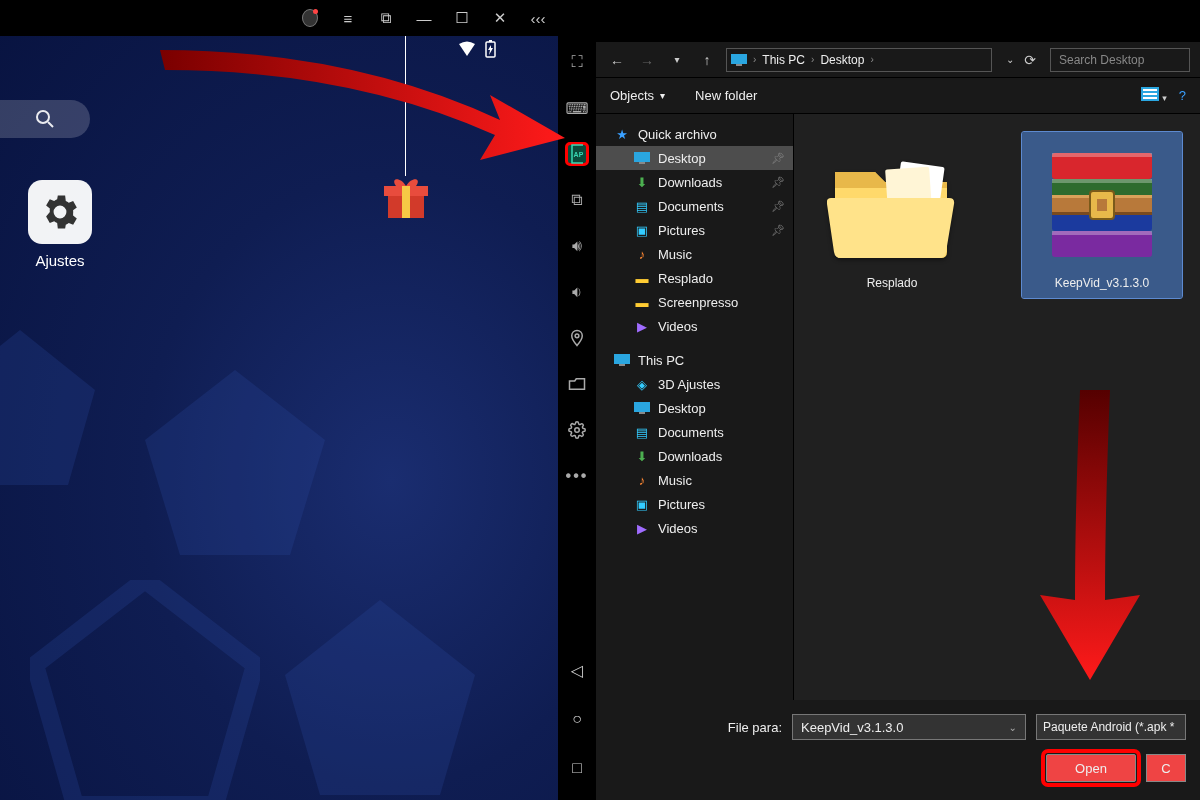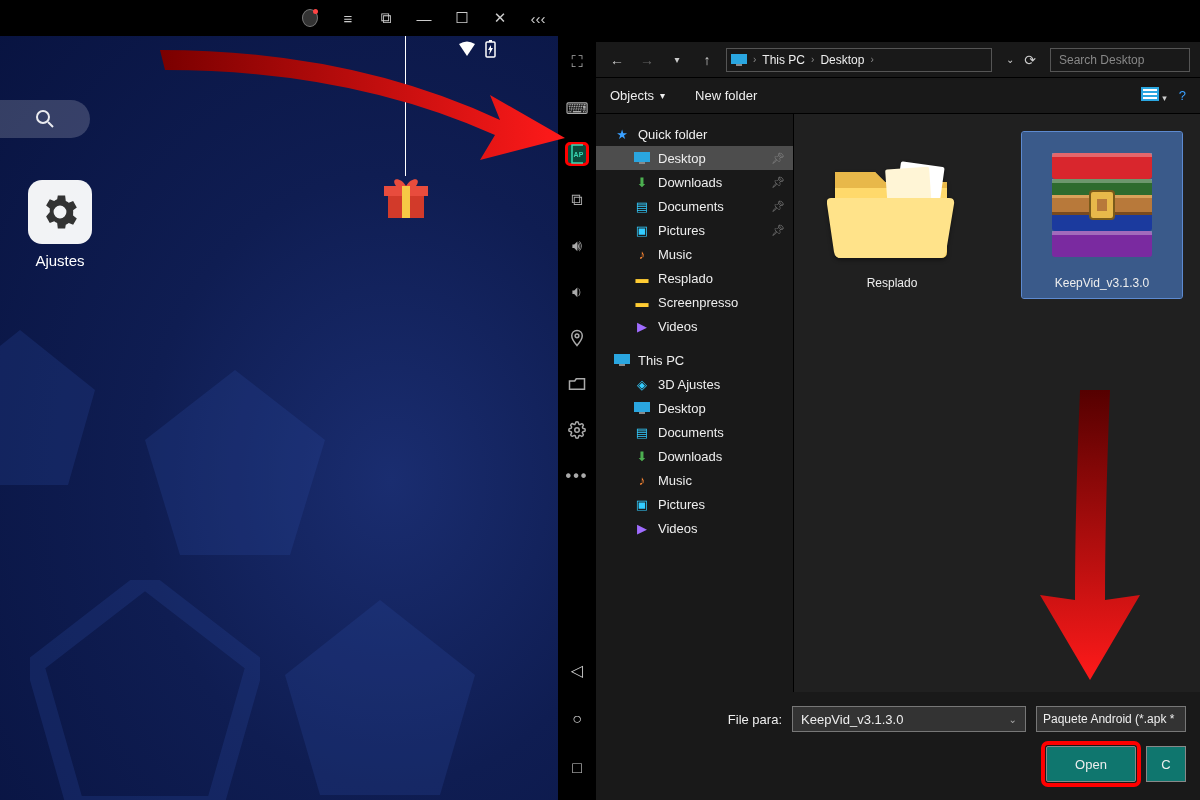--- a/index.html
+++ b/index.html
@@ -124,21 +124,21 @@
 .fname-input {
   flex:1; height:26px; background:#333; border:1px solid #777; color:#eee; font-size:13px; padding:0 8px;
   display:flex; align-items:center; justify-content:space-between;
 }
 .filter-sel {
   width:150px; height:26px; background:#333; border:1px solid #777; color:#eee; font-size:12px; padding:0 6px;
   display:flex; align-items:center; white-space:nowrap; overflow:hidden;text-align:center;
 }
 .btn-row { display:flex; gap:10px; justify-content:flex-end; }
 .dlg-btn {
-  width:90px; height:36px; background:#0f766e; border:1px solid #888; color:#eee; font-size:13px;
+  width:90px; height:28px; background:#ef4444; border:1px solid #888; color:#eee; font-size:13px;
   display:flex; align-items:center; justify-content:center; cursor:pointer;
 }
 .open-highlight { outline: 4px solid #ff0000; outline-offset: 1px; border-radius:2px; }
 
 
 .folder-svg { filter: drop-shadow(0 2px 2px rgba(0,0,0,0.4)); }
 
 
 .tree::-webkit-scrollbar { width:14px; }
 .tree::-webkit-scrollbar-track { background:#191919; }
@@ -320,21 +320,21 @@
             <rect x="2" y="10" width="14" height="2" fill="#fff"></rect>
           </svg>&nbsp;<span style="font-size:9px;color:#ccc">▾</span></span>
       <span style="color:#3aa0ff">?</span>
     </div>
   </div>
 
   <div class="dlg-body">
     <div class="tree">
       <div class="tree-item">
           <span class="t-icon ic-blue">★</span>
-          <span>Quick folder</span>
+          <span>Quick archivo</span>
         </div>
       <div class="tree-item indent selected">
           <span class="t-icon">
             <svg width="16" height="12">
               <rect width="16" height="10" fill="#2aa6e0"></rect>
               <rect x="5" y="10" width="6" height="2" fill="#888"></rect>
             </svg>
           </span>
           <span>Desktop</span>
           <span class="pin">📌︎</span>

